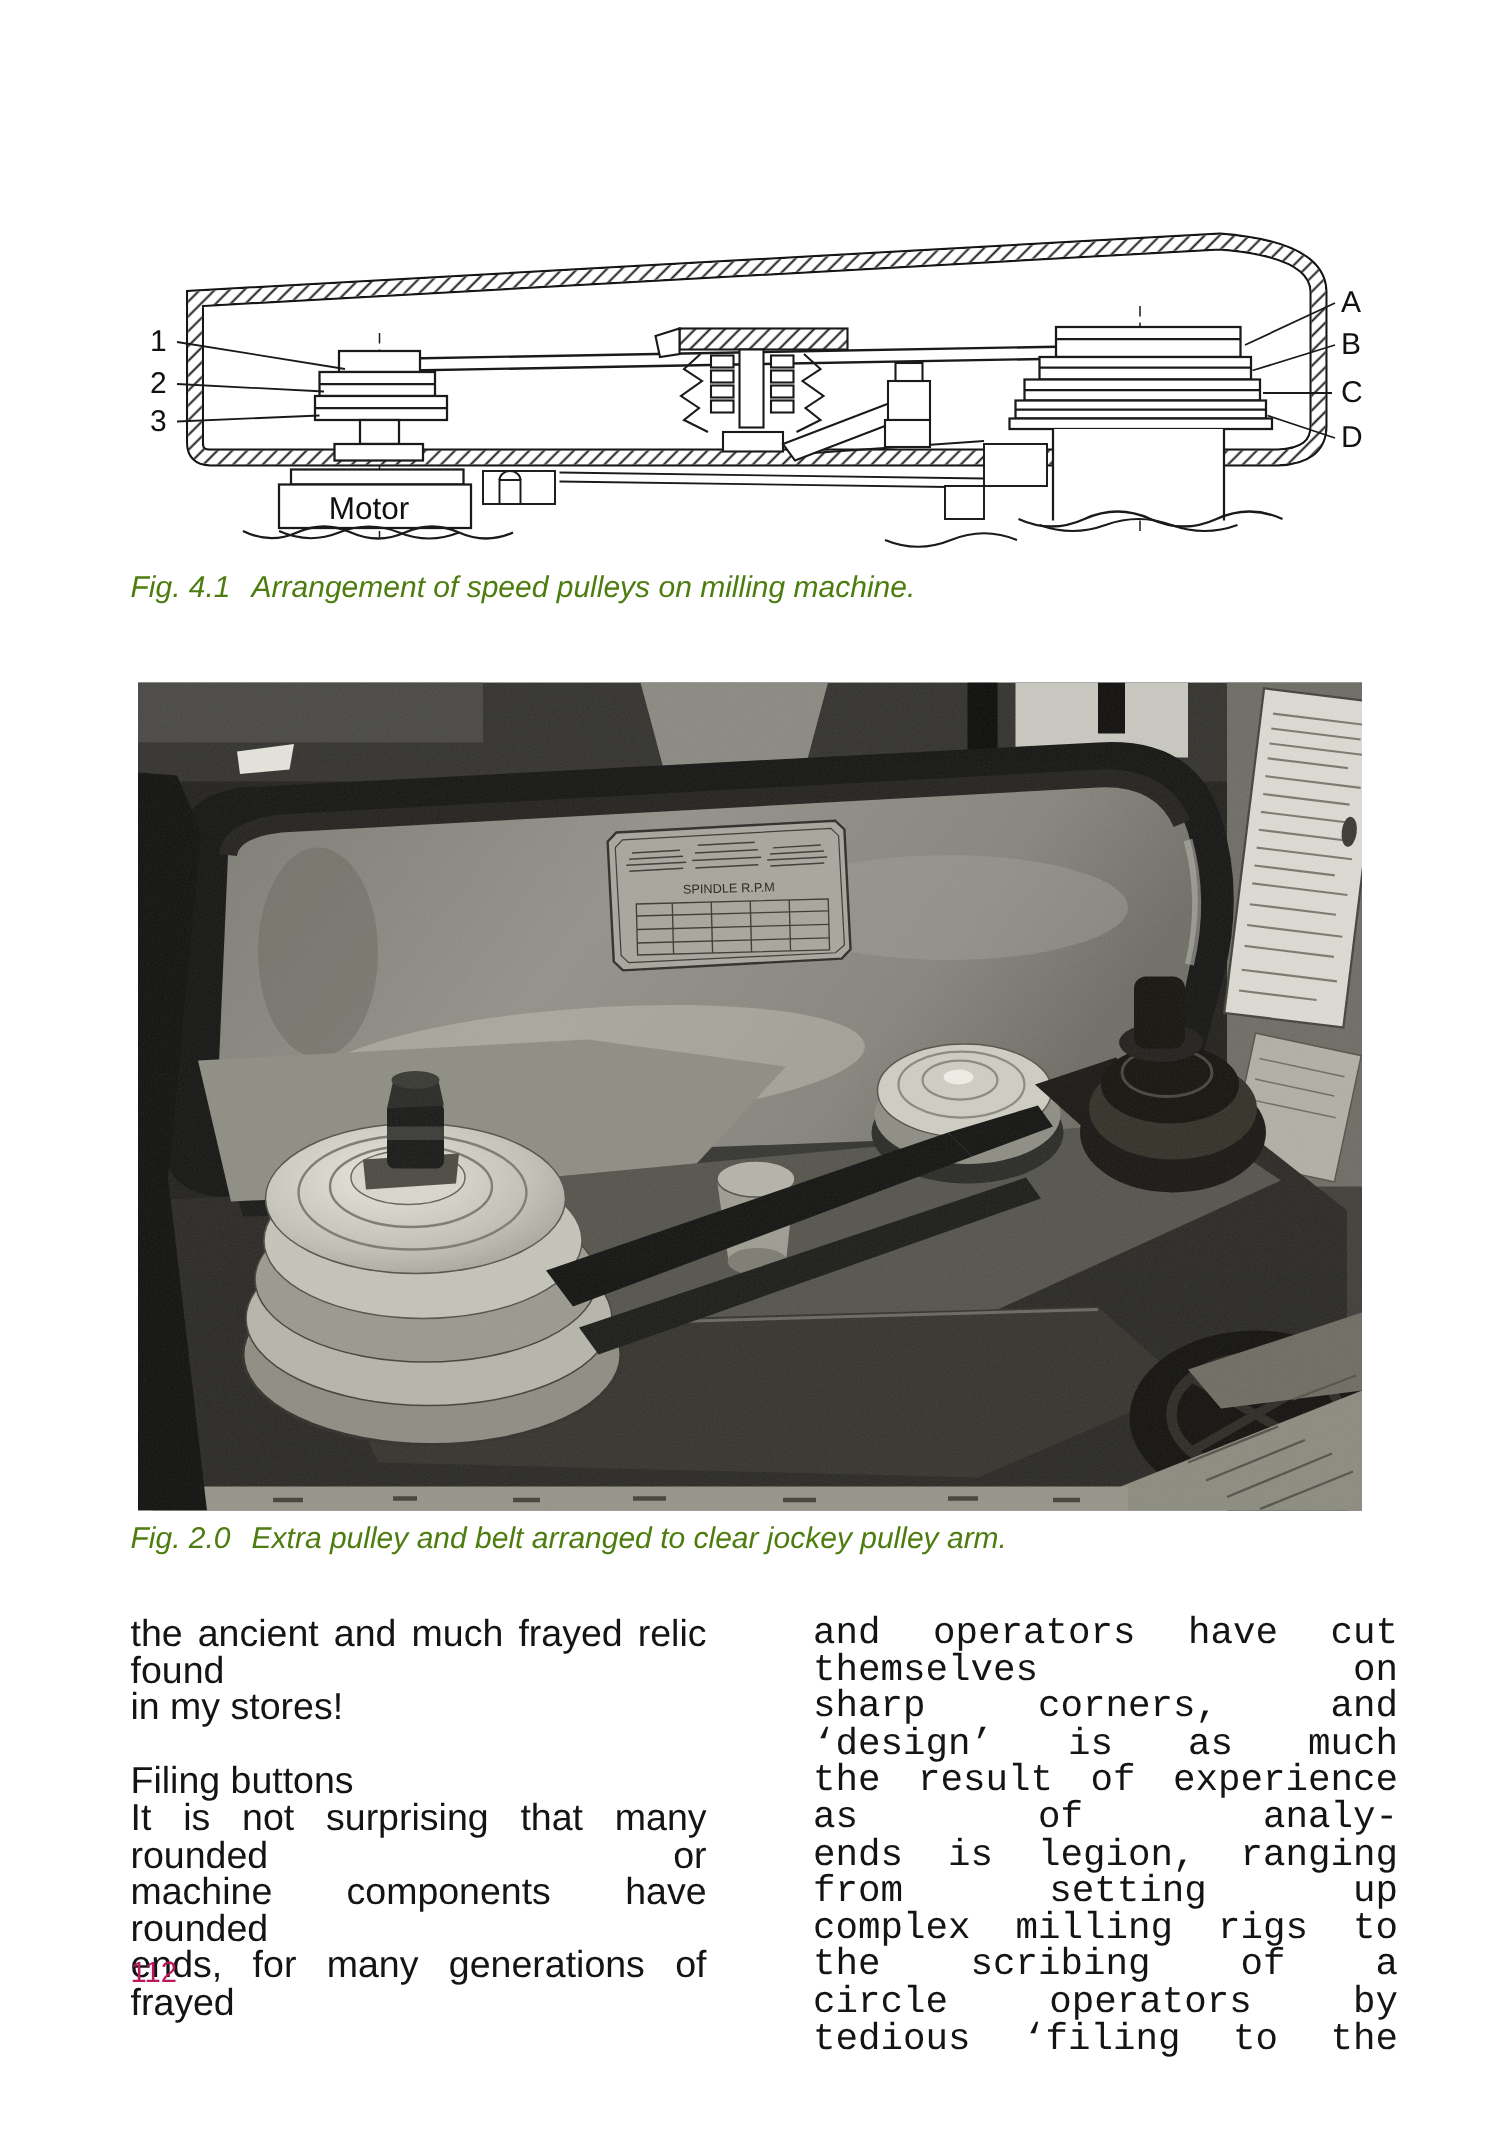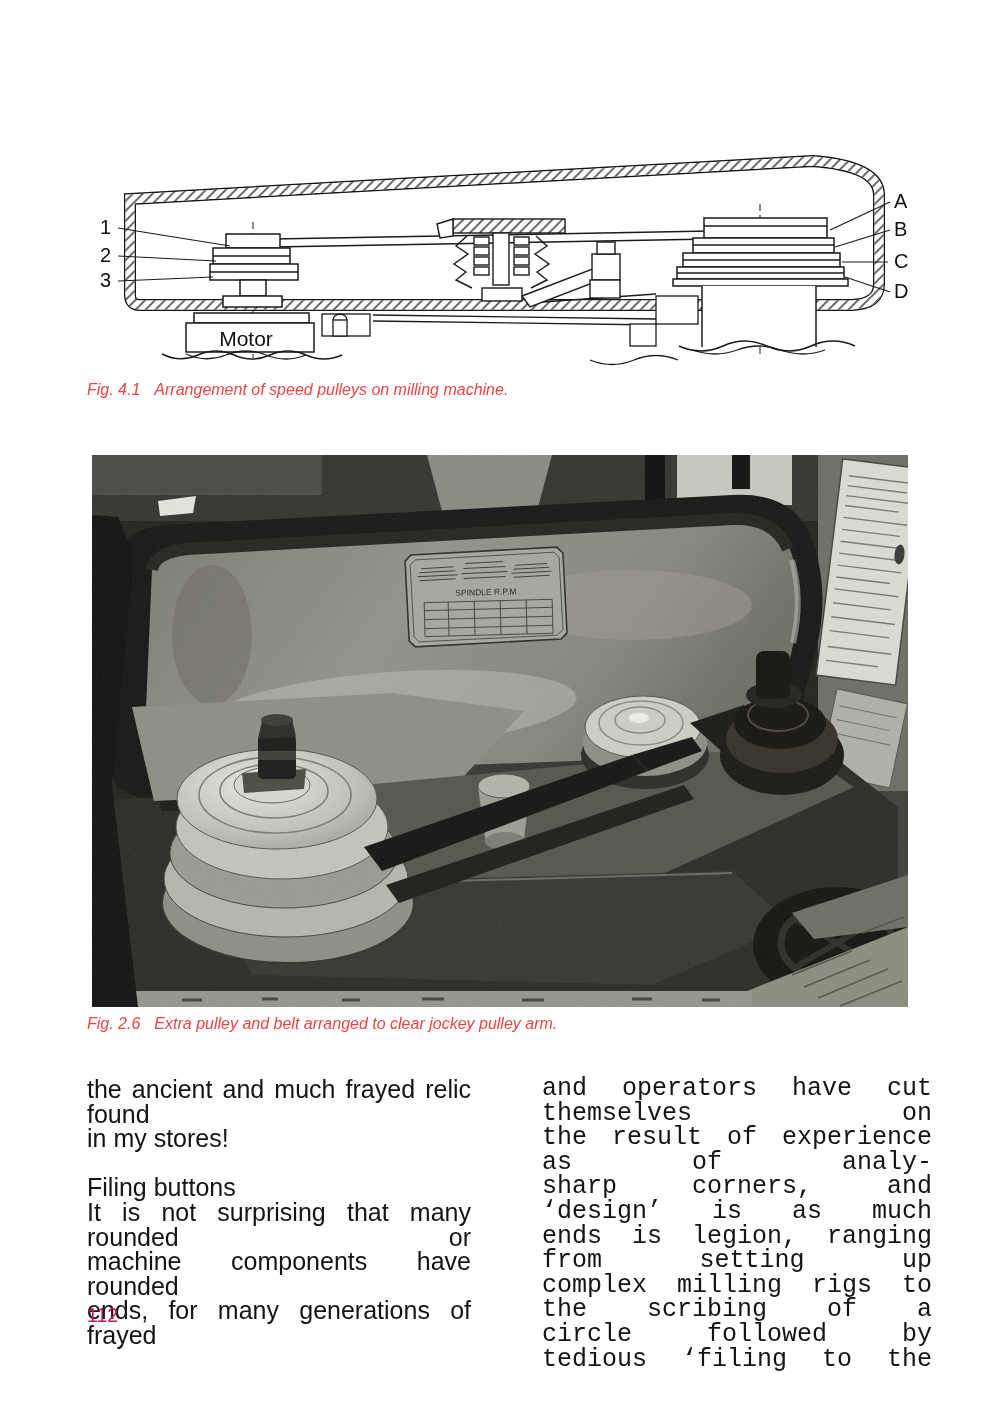--- a/index.html
+++ b/index.html
@@ -1,18 +1,18 @@
 <!DOCTYPE html>
 <html><head>
 <meta charset="utf-8">
 <style>
   html,body{margin:0;padding:0;background:#ffffff;}
   .page{position:relative;width:1000px;height:1419px;background:#ffffff;overflow:hidden;
         font-family:"Liberation Sans",sans-serif;color:#111;}
-  .caption{position:absolute;font-style:italic;font-size:16px;white-space:nowrap;color:#ef4444;}
+  .caption{position:absolute;font-style:italic;font-size:20px;white-space:nowrap;color:#4d7c0f;}
   .caption .cap-label{margin-right:14px;}
   #cap1{left:87px;top:381px;}
   #cap2{left:87px;top:1015px;}
   .col{position:absolute;top:1077px;font-size:25px;line-height:24.6px;color:#141414;}
   .col-left{left:87px;width:384px;}
   .col-right{left:542px;width:390px;font-family:Liberation Mono, monospace;}
   .line{display:block;}
   .j{text-align:justify;text-align-last:justify;}
   .heading{font-weight:normal;margin-top:24.6px;}
   #pageno{position:absolute;left:87px;top:1265px;font-size:19.5px;color:#be185d;margin-top:39px;}
@@ -334,35 +334,35 @@
           <line x1="610" y1="545" x2="628" y2="545"></line>
       </g>
     </g>
 
     <polygon points="0,60 26,62 42,100 20,330 46,552 0,552" fill="#121210"></polygon>
 
     <rect width="816" height="552" filter="url(#grain)" opacity="0.1"></rect>
   </svg>
 
   <div id="cap2" class="caption">
-    <span class="cap-label">Fig. 2.6</span><span>Extra pulley and belt arranged to clear jockey pulley arm.</span>
+    <span class="cap-label">Fig. 2.0</span><span>Extra pulley and belt arranged to clear jockey pulley arm.</span>
   </div>
 
   <div class="col col-left">
     <span class="line j">the ancient and much frayed relic found</span>
     <span class="line">in my stores!</span>
     <span class="line heading">Filing buttons</span>
     <span class="line j">It is not surprising that many rounded or</span>
     <span class="line j">machine components have rounded</span>
     <span class="line j">ends, for many generations of frayed</span>
   </div>
 
   <div class="col col-right">
     <span class="line j">and operators have cut themselves on</span>
+    <span class="line j">sharp corners, and ‘design’ is as much</span>
     <span class="line j">the result of experience as of analy-</span>
-    <span class="line j">sharp corners, and ‘design’ is as much</span>
     <span class="line j">ends is legion, ranging from setting up</span>
     <span class="line j">complex milling rigs to the scribing of a</span>
-    <span class="line j">circle followed by tedious ‘filing to the</span>
+    <span class="line j">circle operators by tedious ‘filing to the</span>
   </div>
 
   <div id="pageno">112</div>
 </div>
 
 </body></html>

